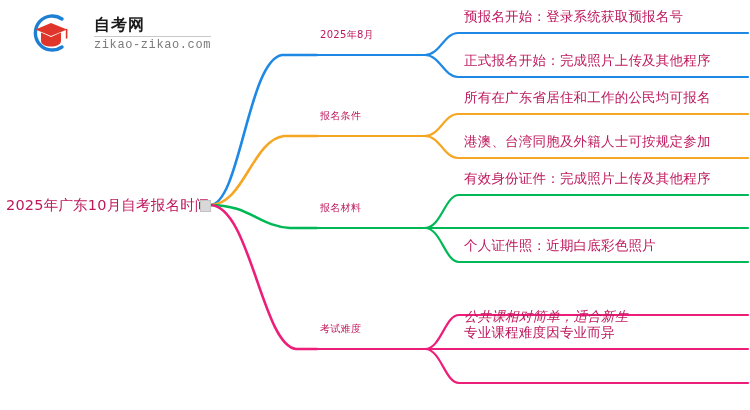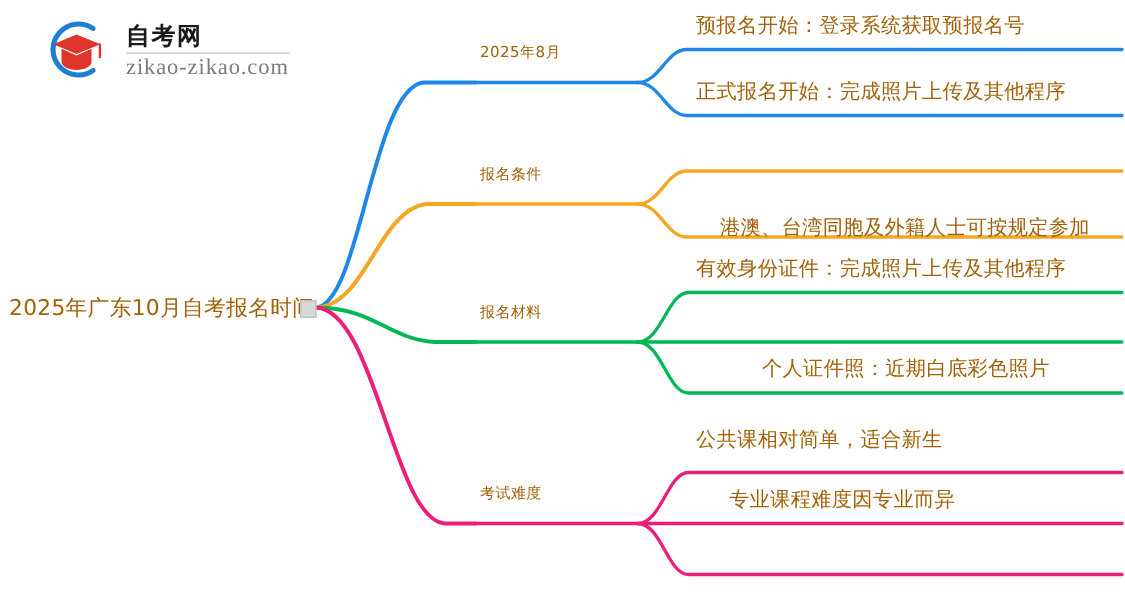--- a/index.html
+++ b/index.html
@@ -19,21 +19,21 @@
     width: 750px;
     height: 410px;
   }
   
   .logo-wrap {
     position: absolute;
     left: 28px;
     top: 10px;
     display: flex;
     align-items: center;
-    gap: 10px;
+    gap: 20px;
   }
   .logo-mark {
     width: 46px;
     height: 46px;
     position: relative;
     flex: 0 0 auto;
   }
   .logo-text-block {
     display: flex;
     flex-direction: column;
@@ -48,38 +48,38 @@
     letter-spacing: 1px;
     font-family: "DejaVu Sans", "Liberation Sans", sans-serif;
   }
   .logo-rule {
     height: 1px;
     background: #c9c9c9;
     margin: 3px 0 2px 0;
     width: 100%;
   }
   .logo-sub {
-    font-size: 15px;
+    font-size: 12px;
     color: #7a7a7a;
     letter-spacing: .6px;
-    font-family: Liberation Serif, serif;
+    font-family: Liberation Mono, monospace;
   }
 
   
   #wires {
     position: absolute;
     left: 0; top: 0;
     width: 750px; height: 410px;
     pointer-events: none;
   }
 
   
   .node-label {
     position: absolute;
-    color: #a16207;
+    color: #be185d;
     white-space: nowrap;
     font-family: "DejaVu Sans", "Liberation Sans", sans-serif;
   }
   .root-label {
     font-size: 14.5px;
     left: 6px;
     top: 196px;
     letter-spacing: .2px;
   }
   .root-toggle {
@@ -152,21 +152,22 @@
   <div class="root-toggle"></div>
 
   <div class="node-label branch-label" style="left:320px; top:28px;">2025年8月</div>
   <div class="node-label branch-label" style="left:320px; top:109px;text-align:right;">报名条件</div>
   <div class="node-label branch-label" style="left:320px; top:201px;text-align:center;">报名材料</div>
   <div class="node-label branch-label" style="left:320px; top:322px;">考试难度</div>
 
   <div class="node-label leaf-label" style="left:464px; top:8px;">预报名开始：登录系统获取预报名号</div>
   <div class="node-label leaf-label" style="left:464px; top:52px;">正式报名开始：完成照片上传及其他程序</div>
 
-  <div class="node-label leaf-label" style="left:464px; top:143px;margin-left:16px;">港澳、台湾同胞及外籍人士可按规定参加</div>
+  <div class="node-label leaf-label" style="left:464px; top:89px;">所有在广东省居住和工作的公民均可报名</div>
+  <div class="node-label leaf-label" style="left:464px; top:133px;">港澳、台湾同胞及外籍人士可按规定参加</div>
 
   <div class="node-label leaf-label" style="left:464px; top:170px;">有效身份证件：完成照片上传及其他程序</div>
-  <div class="node-label leaf-label" style="left:464px; top:237px;margin-left:44px;">个人证件照：近期白底彩色照片</div>
+  <div class="node-label leaf-label" style="left:464px; top:237px;">个人证件照：近期白底彩色照片</div>
 
-  <div class="node-label leaf-label" style="left:464px; top:284px;">公共课相对简单，适合新生</div>
-  <div class="node-label leaf-label" style="left:464px; top:324px;margin-left:22px;">专业课程难度因专业而异</div>
+  <div class="node-label leaf-label" style="left:464px; top:308px;font-style:italic;">公共课相对简单，适合新生</div>
+  <div class="node-label leaf-label" style="left:464px; top:324px;">专业课程难度因专业而异</div>
 
 </div>
 
 </body></html>

